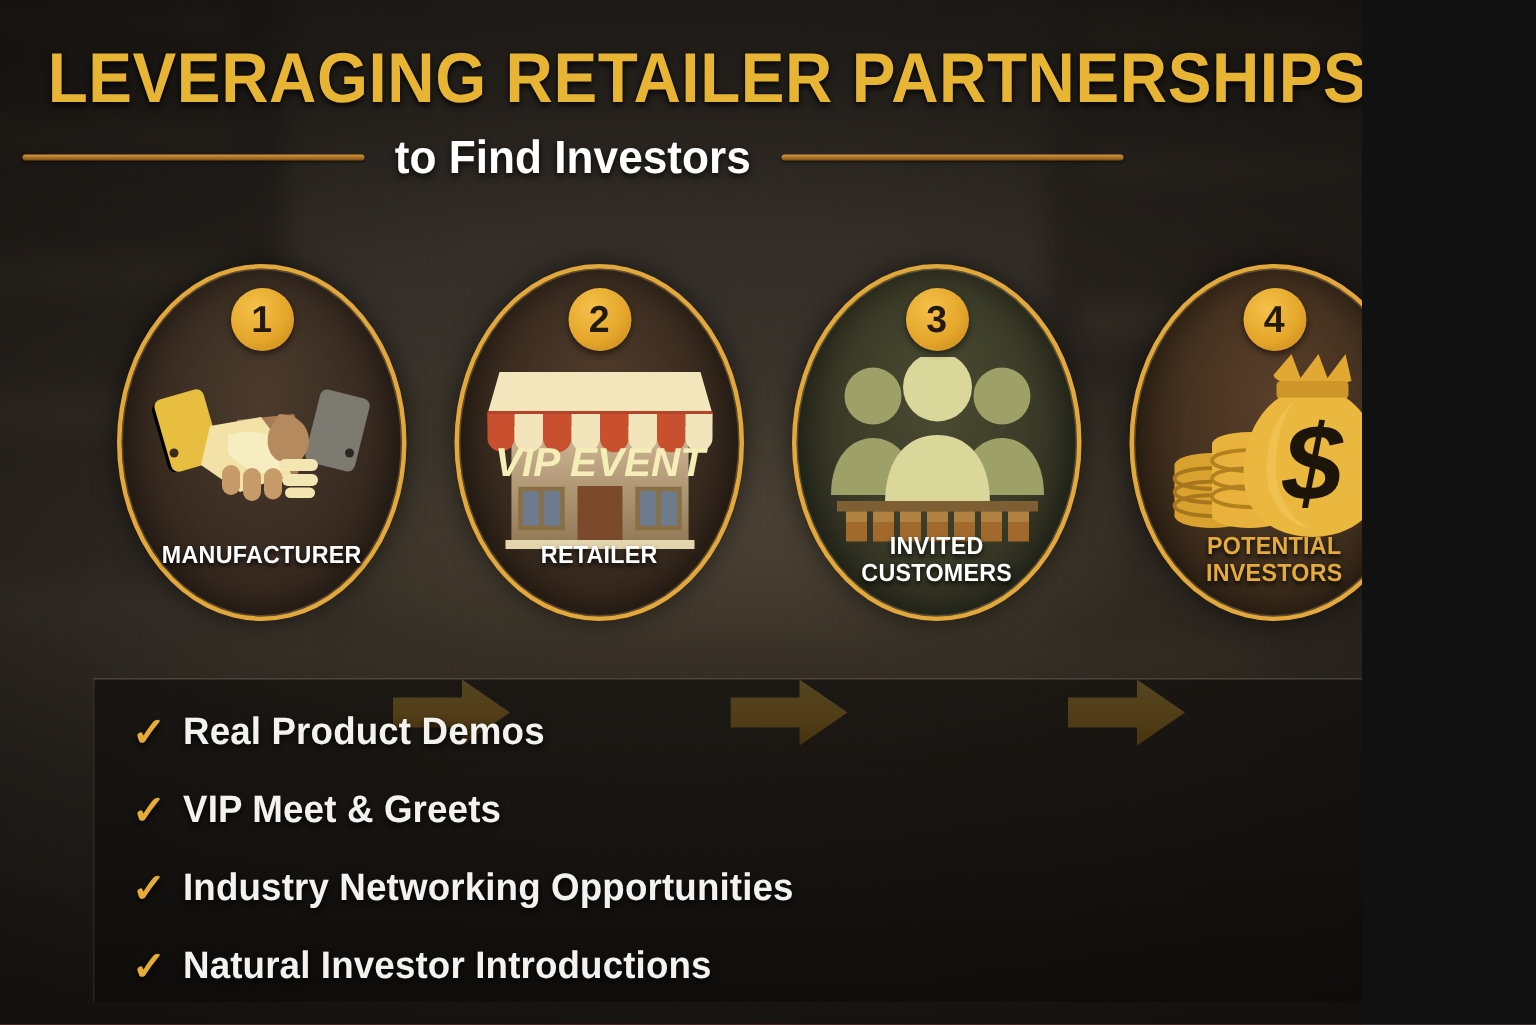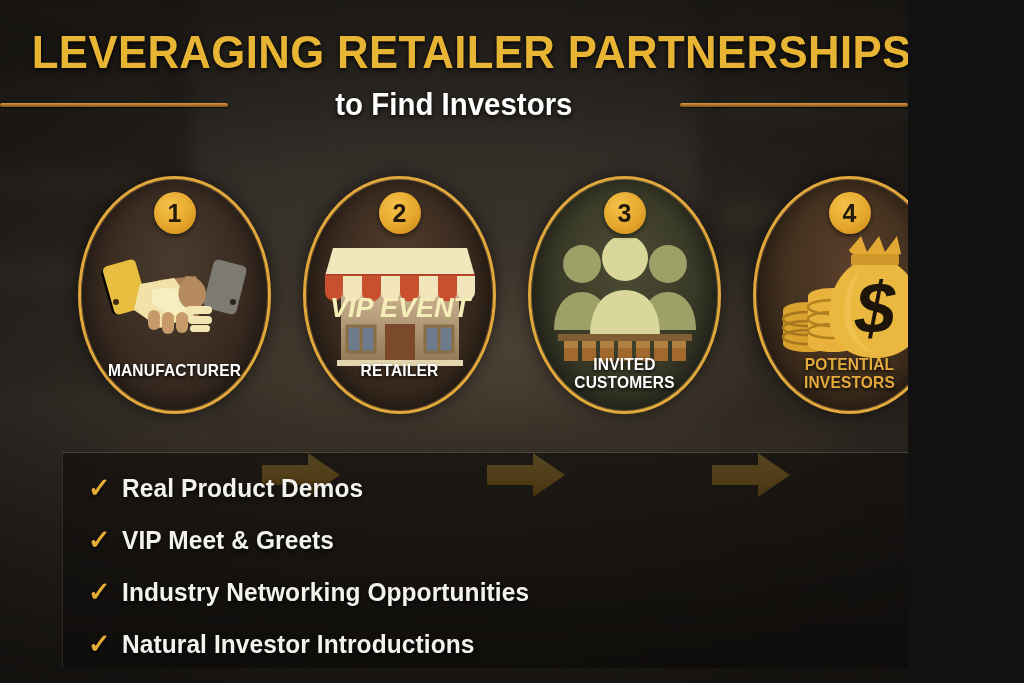--- a/index.html
+++ b/index.html
@@ -32,21 +32,21 @@
   
   #header{position:absolute;left:0;right:0;top:28px;text-align:center;z-index:6;}
   .h-title{
     font-size:47px;line-height:1;font-weight:bold;letter-spacing:.4px;
     color:#e8b434;
     font-family:"Liberation Sans", sans-serif;
     transform:scaleX(.93);
     text-shadow:0 2px 5px rgba(0,0,0,.82),0 0 2px rgba(0,0,0,.6);
     white-space:nowrap;
   }
-  .h-sub-row{display:flex;align-items:center;justify-content:space-between;gap:14px;margin-top:12px;}
+  .h-sub-row{display:flex;align-items:center;justify-content:flex-start;gap:14px;margin-top:12px;margin-left:15px;}
   .h-rule{height:4px;width:228px;border-radius:2px;
     background:linear-gradient(180deg,#d79a42 0%,#a96f24 55%,#7d5018 100%);
     box-shadow:0 1px 2px rgba(0,0,0,.6);}
   .h-sub{font-size:31px;font-weight:bold;color:#ffffff;white-space:nowrap;
     transform:scaleX(.95);
     text-shadow:0 2px 5px rgba(0,0,0,.8);}
 
   
   #flow{position:absolute;left:0;top:176px;width:1024px;height:238px;z-index:5;}
   .node{position:absolute;top:0;width:193px;height:238px;}

